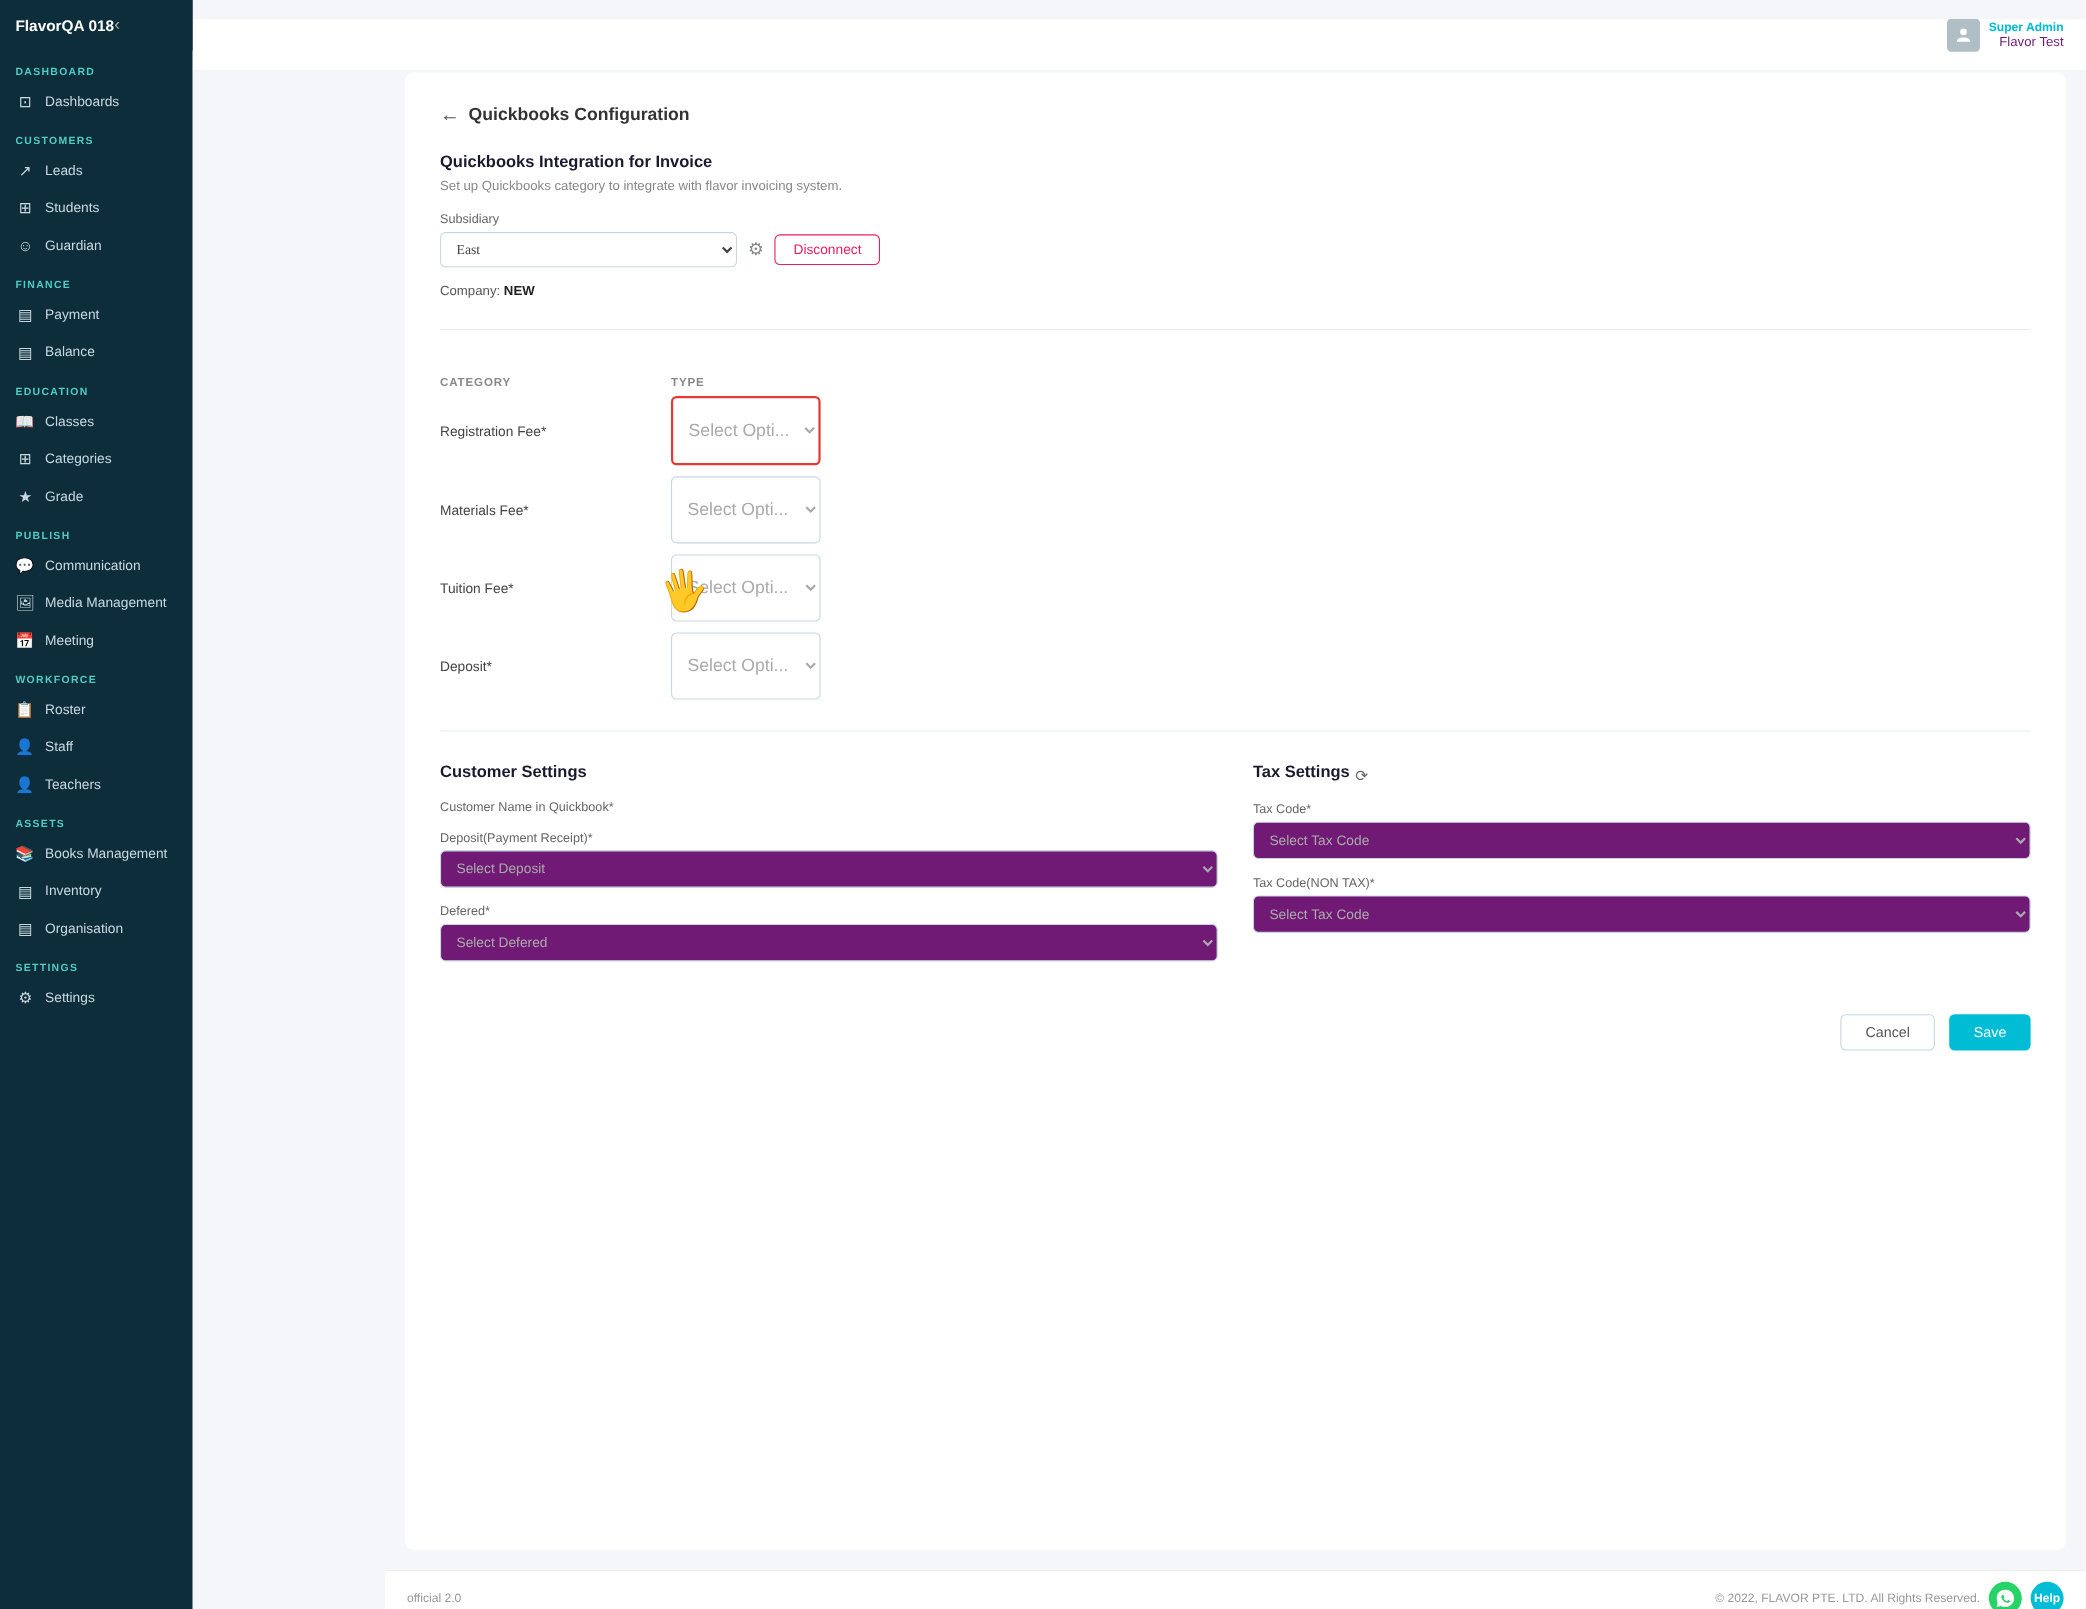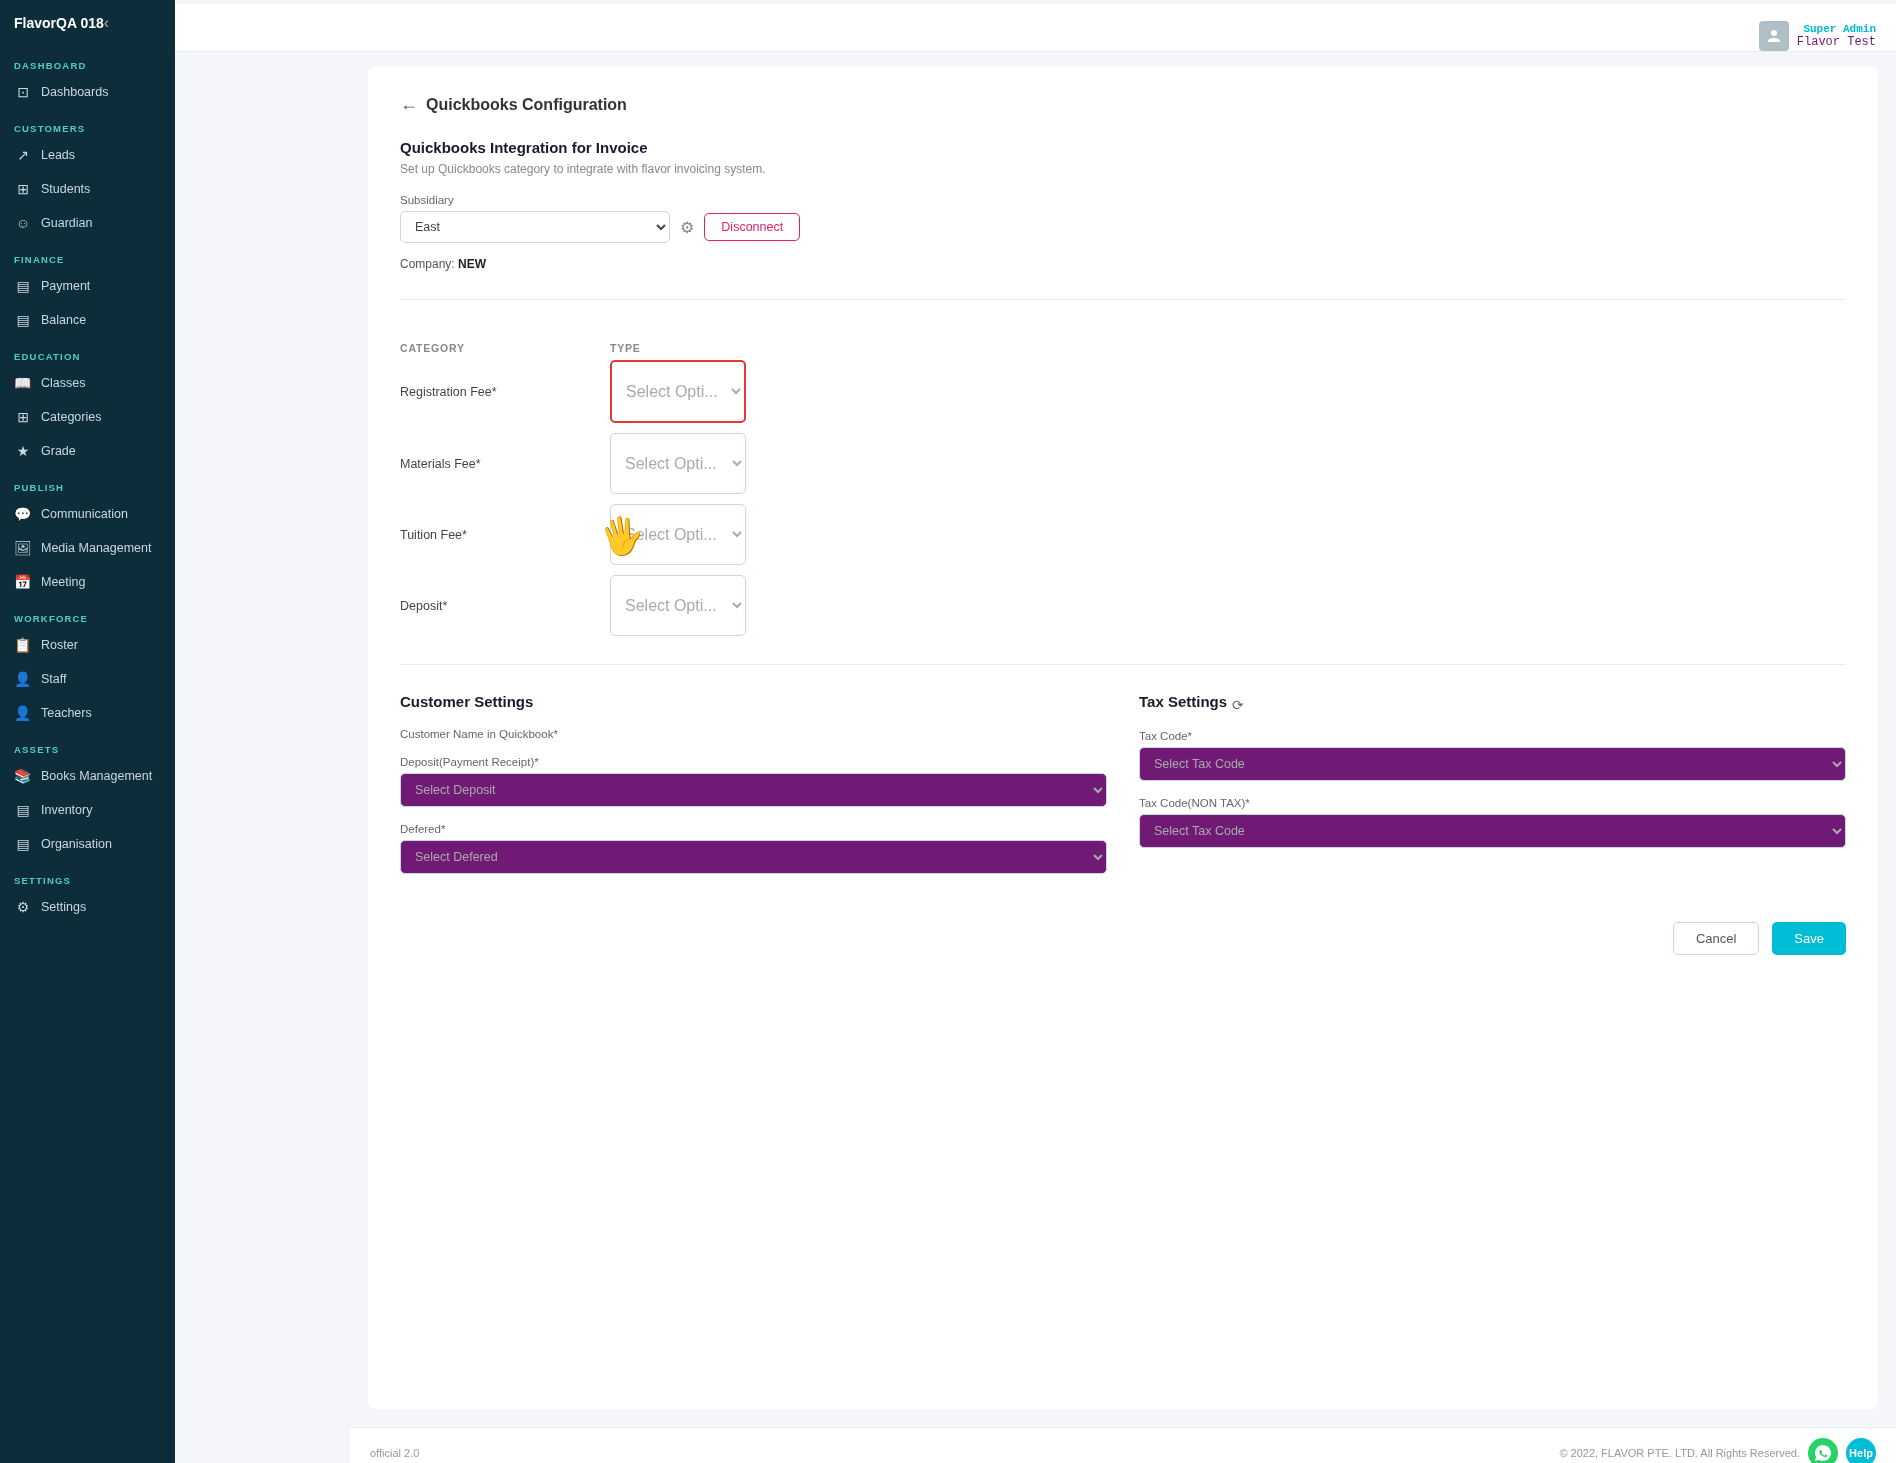--- a/index.html
+++ b/index.html
@@ -48,30 +48,29 @@
       cursor: pointer;
       font-size: 12.5px;
       border-radius: 0;
       transition: background 0.15s;
     }
     .sidebar-item .icon { font-size: 14px; width: 18px; text-align: center; }
 
     
     .topbar {
       position: fixed;
-      top: 4px; left: 175px; right: 0;
+      top: 17px; left: 175px; right: 0;
       height: 48px;
       background: #fff;
       display: flex;
-      align-items: flex-end;
+      align-items: flex-start;
       justify-content: flex-end;
       padding: 0 20px;
       border-bottom: 1px solid #e8edf0;
       z-index: 10;
-      font-family: Liberation Mono, monospace;
     }
     .topbar-user {
       display: flex;
       align-items: center;
       gap: 8px;
     }
     .topbar-avatar {
       width: 30px; height: 30px;
       background: #b0bec5;
       border-radius: 4px;
@@ -149,20 +148,21 @@
     select.form-select {
       border: 1px solid #c8d8e0;
       border-radius: 5px;
       padding: 7px 10px;
       font-size: 12.5px;
       color: #444;
       background: #fff;
       appearance: auto;
       cursor: pointer;
       outline: none;
+      font-family: Liberation Serif, serif;
     }
 
     .subsidiary-select {
       width: 270px;
     }
 
     .btn-disconnect {
       border: 1.5px solid #e91e63;
       color: #e91e63;
       background: #fff;

